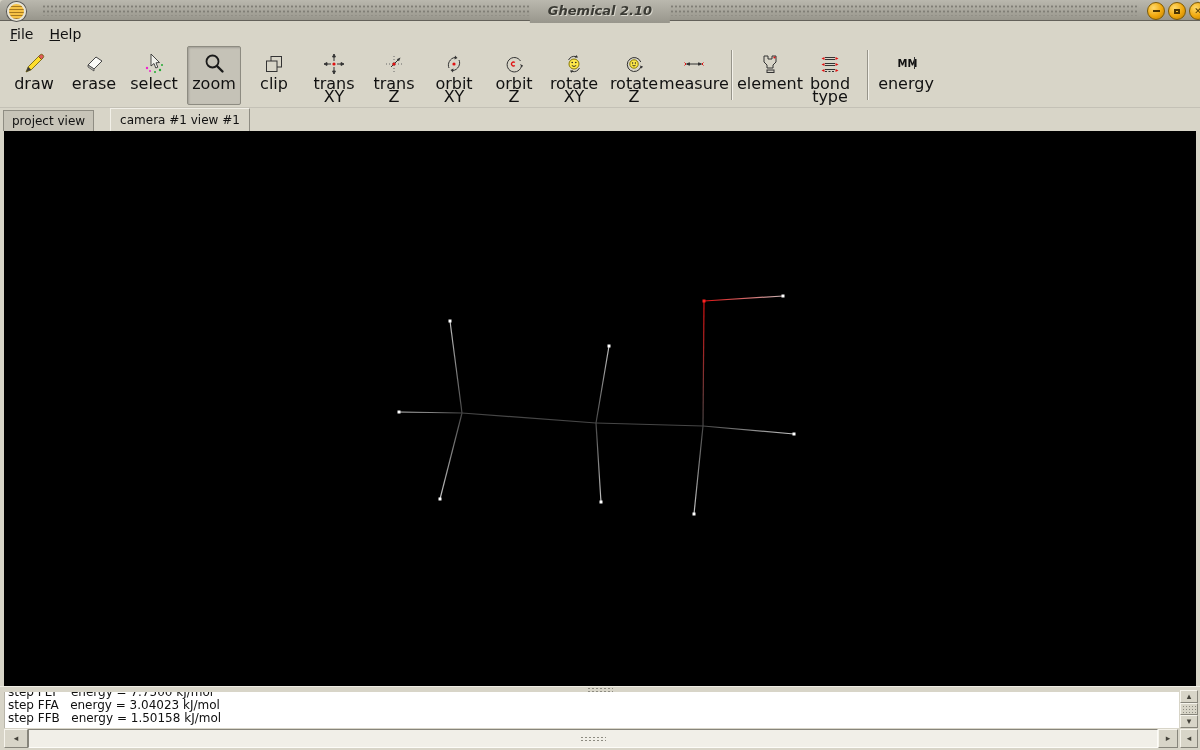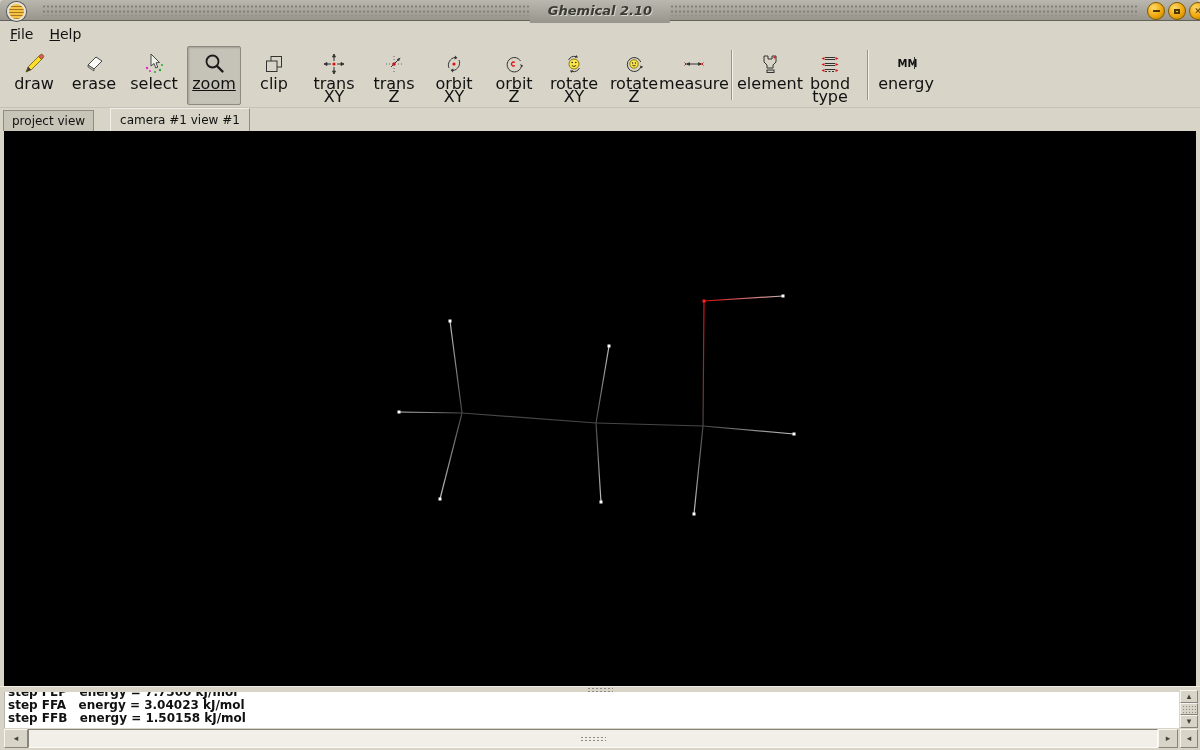--- a/index.html
+++ b/index.html
@@ -25,40 +25,40 @@
   .wb-close{font-size:9px;font-weight:bold;color:#4c3602;line-height:1;}
   
   .menubar{position:absolute;top:23px;left:0;width:100%;height:21px;display:flex;align-items:center;
     padding-left:4px;box-sizing:border-box;font-size:14px;}
   .menu-item{padding:1px 6px;margin-right:4px;}
   
   .toolbar{position:absolute;top:44px;left:0;width:100%;height:64px;display:flex;align-items:flex-start;
     padding:2px 0 0 4px;box-sizing:border-box;border-bottom:1px solid #c4c1b6;}
   .tb-btn{width:54px;margin:0 3px;height:59px;display:flex;flex-direction:column;align-items:center;
     padding-top:3px;box-sizing:border-box;border:1px solid rgba(0,0,0,0);border-radius:2px;}
-  .tb-btn.pressed{background:#c5c2b7;border-color:#8d8b81;box-shadow:inset 1px 1px 2px rgba(0,0,0,.18);text-decoration:underline;}
+  .tb-btn.pressed{background:#c5c2b7;border-color:#8d8b81;box-shadow:inset 1px 1px 2px rgba(0,0,0,.18);}
   .tb-icon{height:27px;display:flex;align-items:center;}
   .tb-label{font-size:16px;line-height:13px;color:#111;white-space:nowrap;}
   .tb-sep{width:0;height:50px;margin:4px 7px 0;border-left:1px solid #96948a;border-right:1px solid #f4f2ea;}
   
   .tabbar{position:absolute;top:108px;left:0;width:100%;height:23px;padding-left:3px;box-sizing:border-box;
     display:flex;align-items:flex-end;font-size:12px;}
   .tab{padding:3px 8px;border:1px solid #8f8d83;border-bottom:none;background:#c7c4b8;margin-right:16px;}
   .tab.active{background:#d8d5c8;padding:4px 9px;border-color:#f2f0e8 #8f8d83 #d8d5c8 #f2f0e8;z-index:2;}
   
   .viewport{position:absolute;left:4px;top:131px;width:1192px;height:555px;background:#000;}
   .viewport svg{display:block;width:100%;height:100%;}
   
   .splitter{position:absolute;left:0;top:686px;width:100%;height:6px;background:#d8d5c8;
     display:flex;align-items:center;justify-content:center;border-top:1px solid #efede4;box-sizing:border-box;}
   .grip{width:26px;height:6px;background-image:radial-gradient(circle,#8d8b81 1px,rgba(0,0,0,0) 1.1px);
     background-size:4px 3px;}
   
   .output{position:absolute;left:4px;top:692px;width:1175px;height:36px;background:#fff;overflow:hidden;
-    box-sizing:border-box;padding-left:3px;border-left:1px solid #b8b5aa;font-weight:bold;}
+    box-sizing:border-box;padding-left:3px;border-left:1px solid #b8b5aa;}
   .out-line{font-size:12px;line-height:13px;color:#101010;white-space:pre;}
   .out-line.clipped{margin-top:-6px;}
   
   .raised{background:#d8d5c8;border:1px solid;border-color:#f6f4ec #87857b #87857b #f6f4ec;box-sizing:border-box;
     display:flex;align-items:center;justify-content:center;color:#44423a;}
   .arrow{font-size:9px;line-height:1;}
   .vscroll{position:absolute;left:1180px;top:690px;width:18px;height:38px;display:flex;flex-direction:column;}
   .vs-btn{height:13px;width:18px;}
   .vs-thumb{flex:1;width:18px;background-color:#d8d5c8;border:1px solid;border-color:#f6f4ec #87857b #87857b #f6f4ec;
     box-sizing:border-box;background-image:radial-gradient(circle,#8d8b81 0.9px,rgba(0,0,0,0) 1px);

